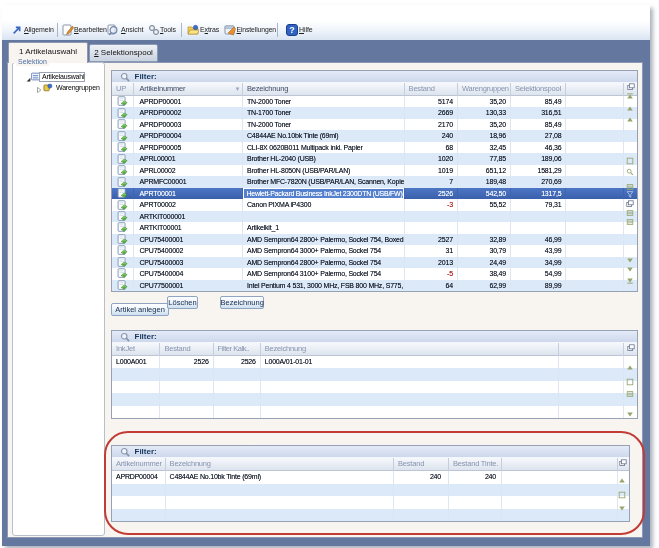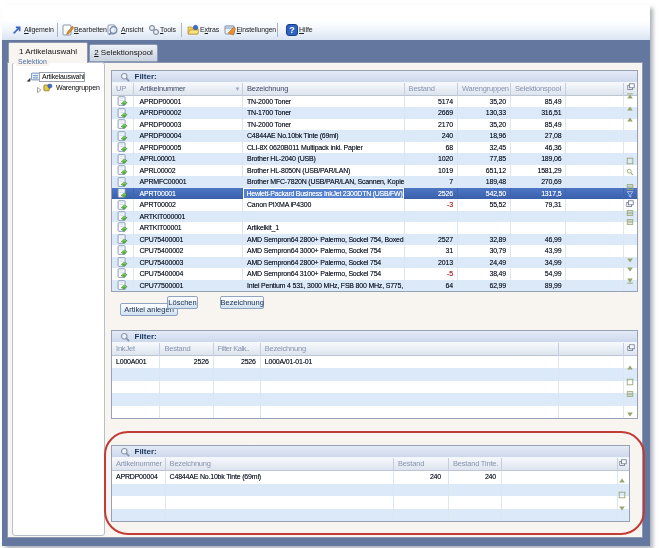--- a/index.html
+++ b/index.html
@@ -508,21 +508,21 @@
           </svg>
         </span>
         <span style="position:absolute;top:180px;left:0;">
           <svg class="si" viewBox="0 0 10 10">
             <rect x="1.5" y="8.3" width="7" height="1.2" fill="#96a66e"></rect>
             <path d="M5 8 L1.5 3 H8.5 z" fill="#96a66e"></path>
           </svg>
         </span>
       </div>
     </div>
- <div class="btn" style="left:118px;top:290.5px;width:58px;margin-top:7px;">Artikel anlegen</div>
+ <div class="btn" style="left:109px;top:290.5px;width:58px;margin-top:7px;">Artikel anlegen</div>
  <div class="btn" style="left:165px;top:290.5px;width:31px;">Löschen</div>
  <div class="btn" style="left:217.5px;top:290.5px;width:44px;">Bezeichnung</div>
  <div class="grid" id="grid2" style="left:109px;top:325px;width:527px;height:89px;">
       <div class="frow">
         <svg class="mag" viewBox="0 0 12 12">
           <circle cx="4.6" cy="4.6" r="3" fill="#fff" fill-opacity="0.6" stroke="#8795ab" stroke-width="1.2"></circle>
           <line x1="6.9" y1="6.9" x2="10" y2="10" stroke="#8795ab" stroke-width="1.7"></line>
         </svg>
         <b>Filter:</b>
       </div>

